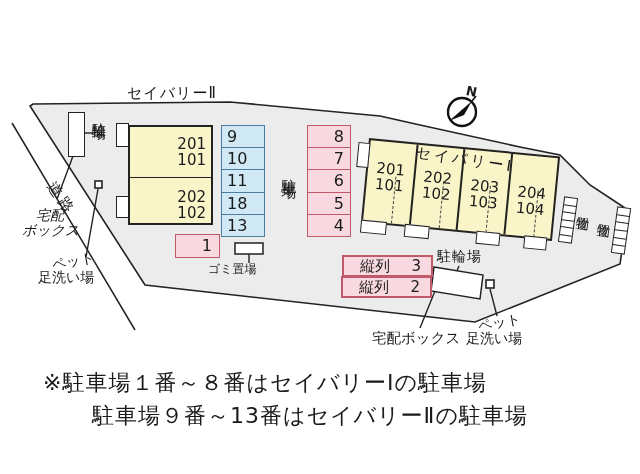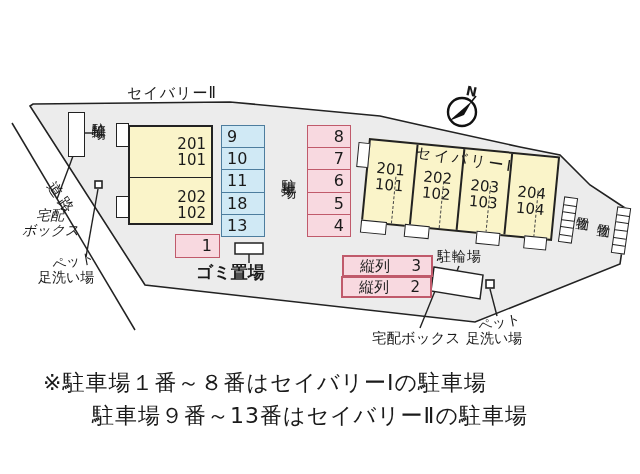--- a/index.html
+++ b/index.html
@@ -106,21 +106,21 @@
   <div class="abs cellcol pinkcol" style="left:307px;top:125px;width:44px;height:112px;">
     <div class="cell">8</div>
     <div class="cell">7</div>
     <div class="cell">6</div>
     <div class="cell">5</div>
     <div class="cell">4</div>
   </div>
 
   <div class="abs spot1" style="left:175px;top:234px;width:45px;height:24px;">1</div>
 
-  <div class="abs lbl" style="left:196px;top:263px;font-size:17px;font-weight:bold;">ゴミ置場</div>
+  <div class="abs lbl" style="left:208px;top:263px;font-size:12px;">ゴミ置場</div>
 
   <div class="abs tandem" style="left:342px;top:255px;width:91px;height:22px;">
     <span class="tl">縦列</span>
     <span class="tn">3</span>
   </div>
   <div class="abs tandem" style="left:341px;top:276px;width:91px;height:22px;">
     <span class="tl">縦列</span>
     <span class="tn">2</span>
   </div>
 

